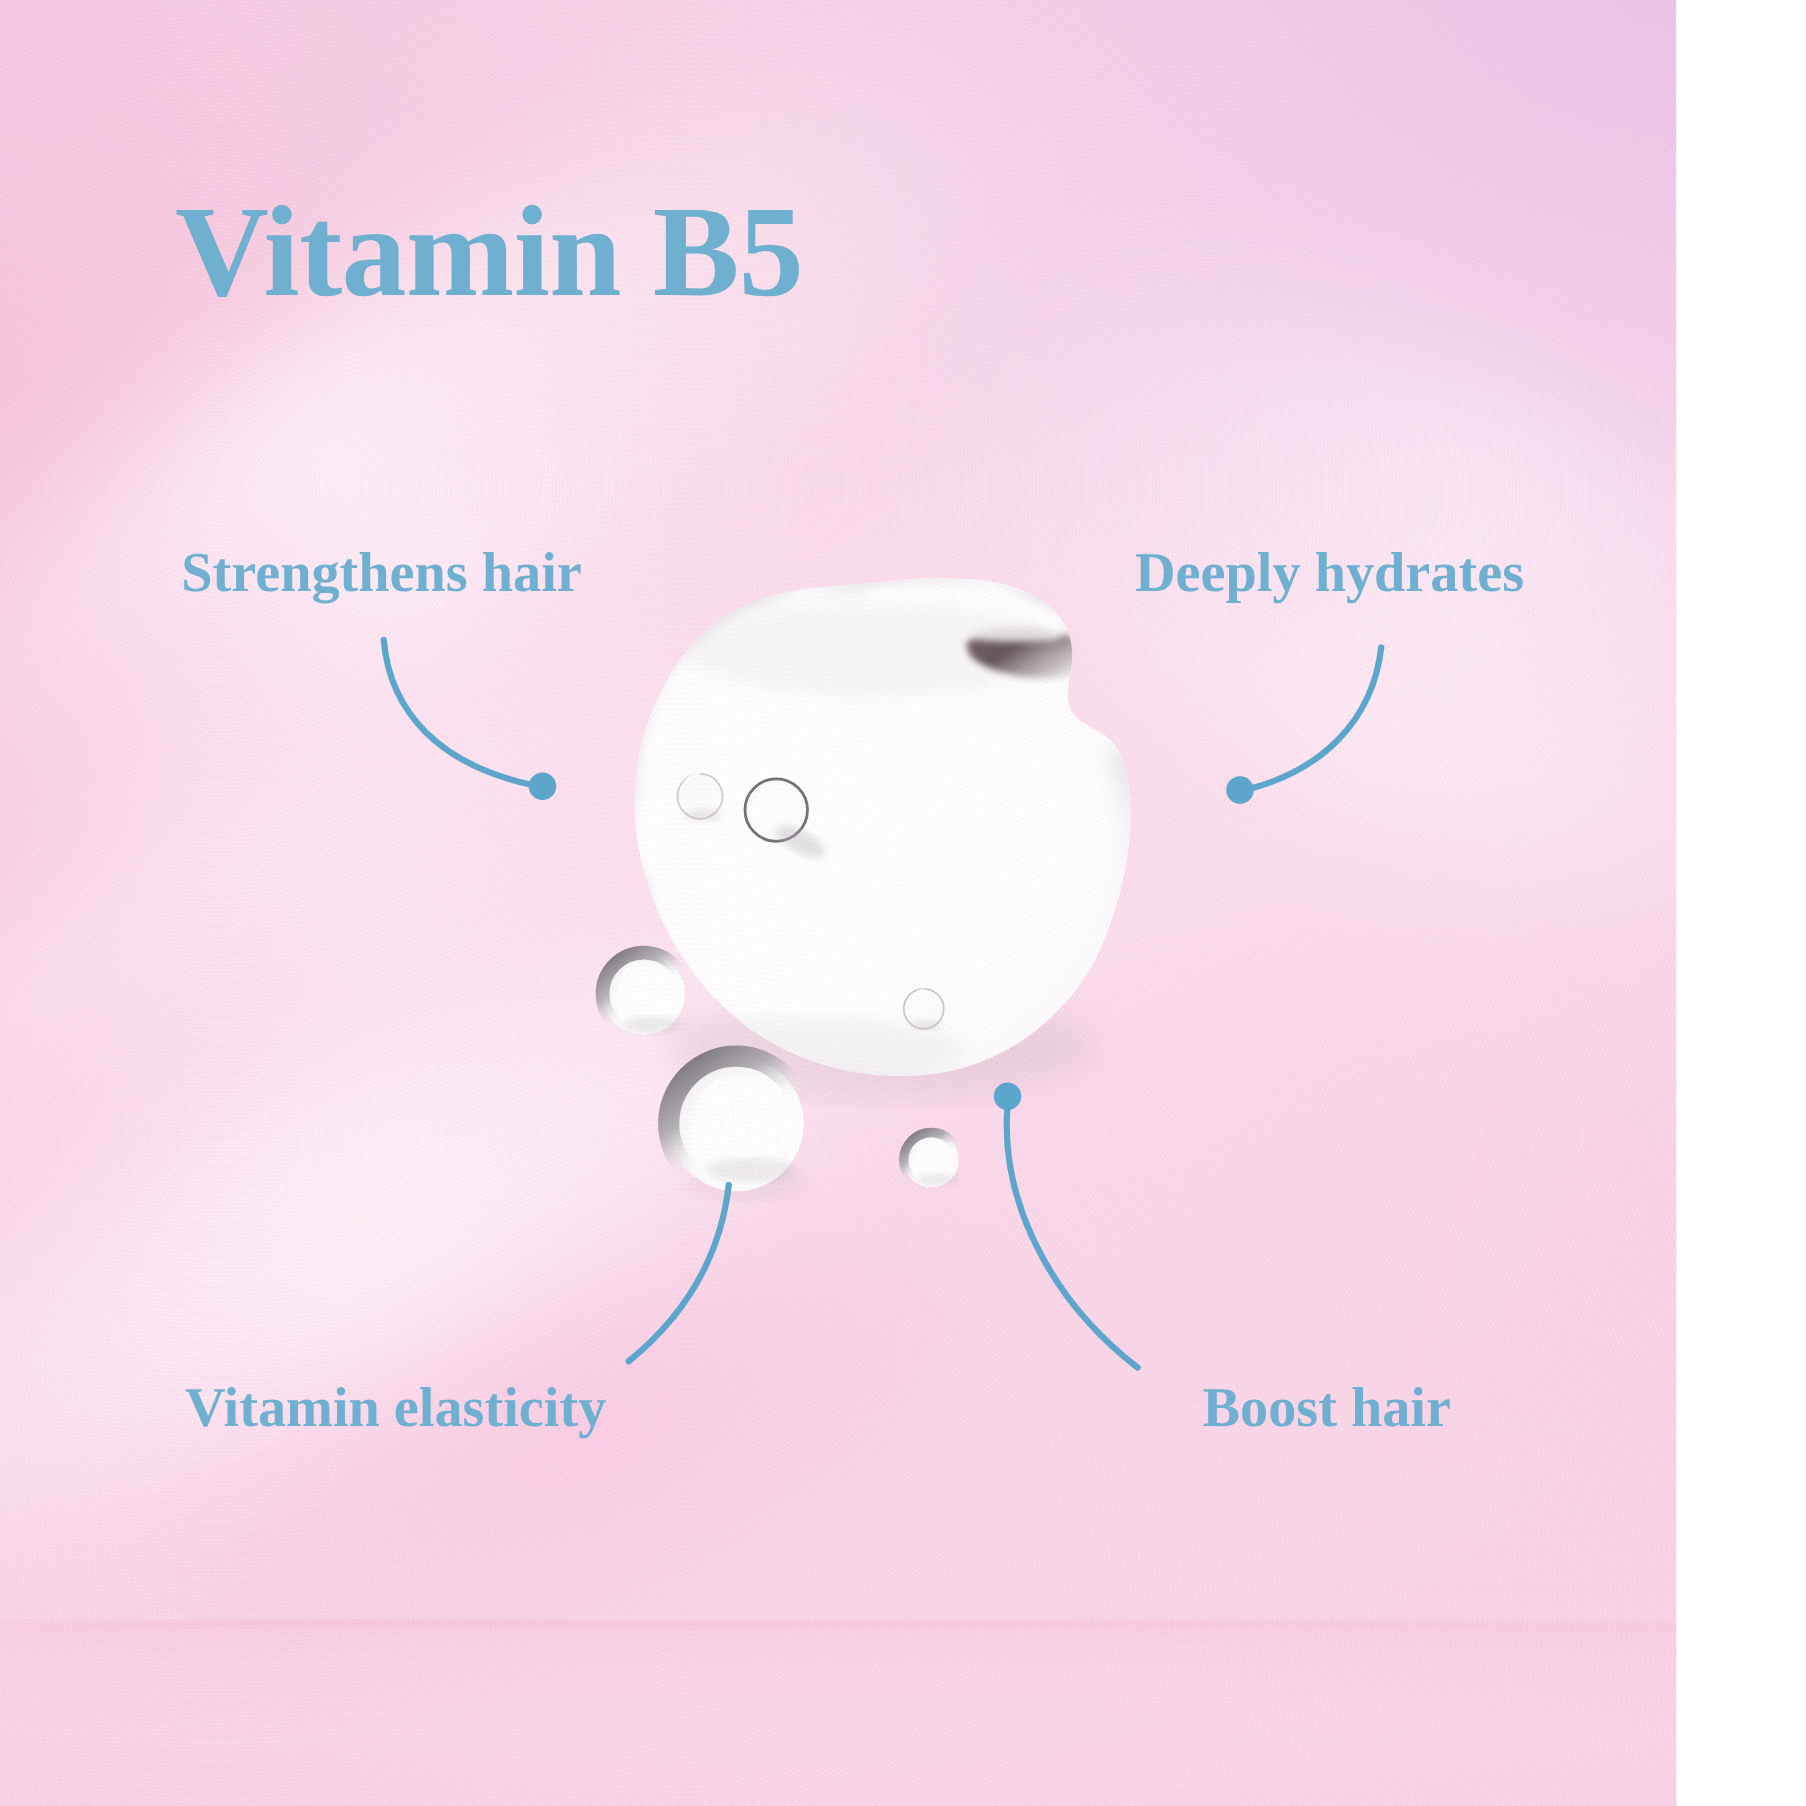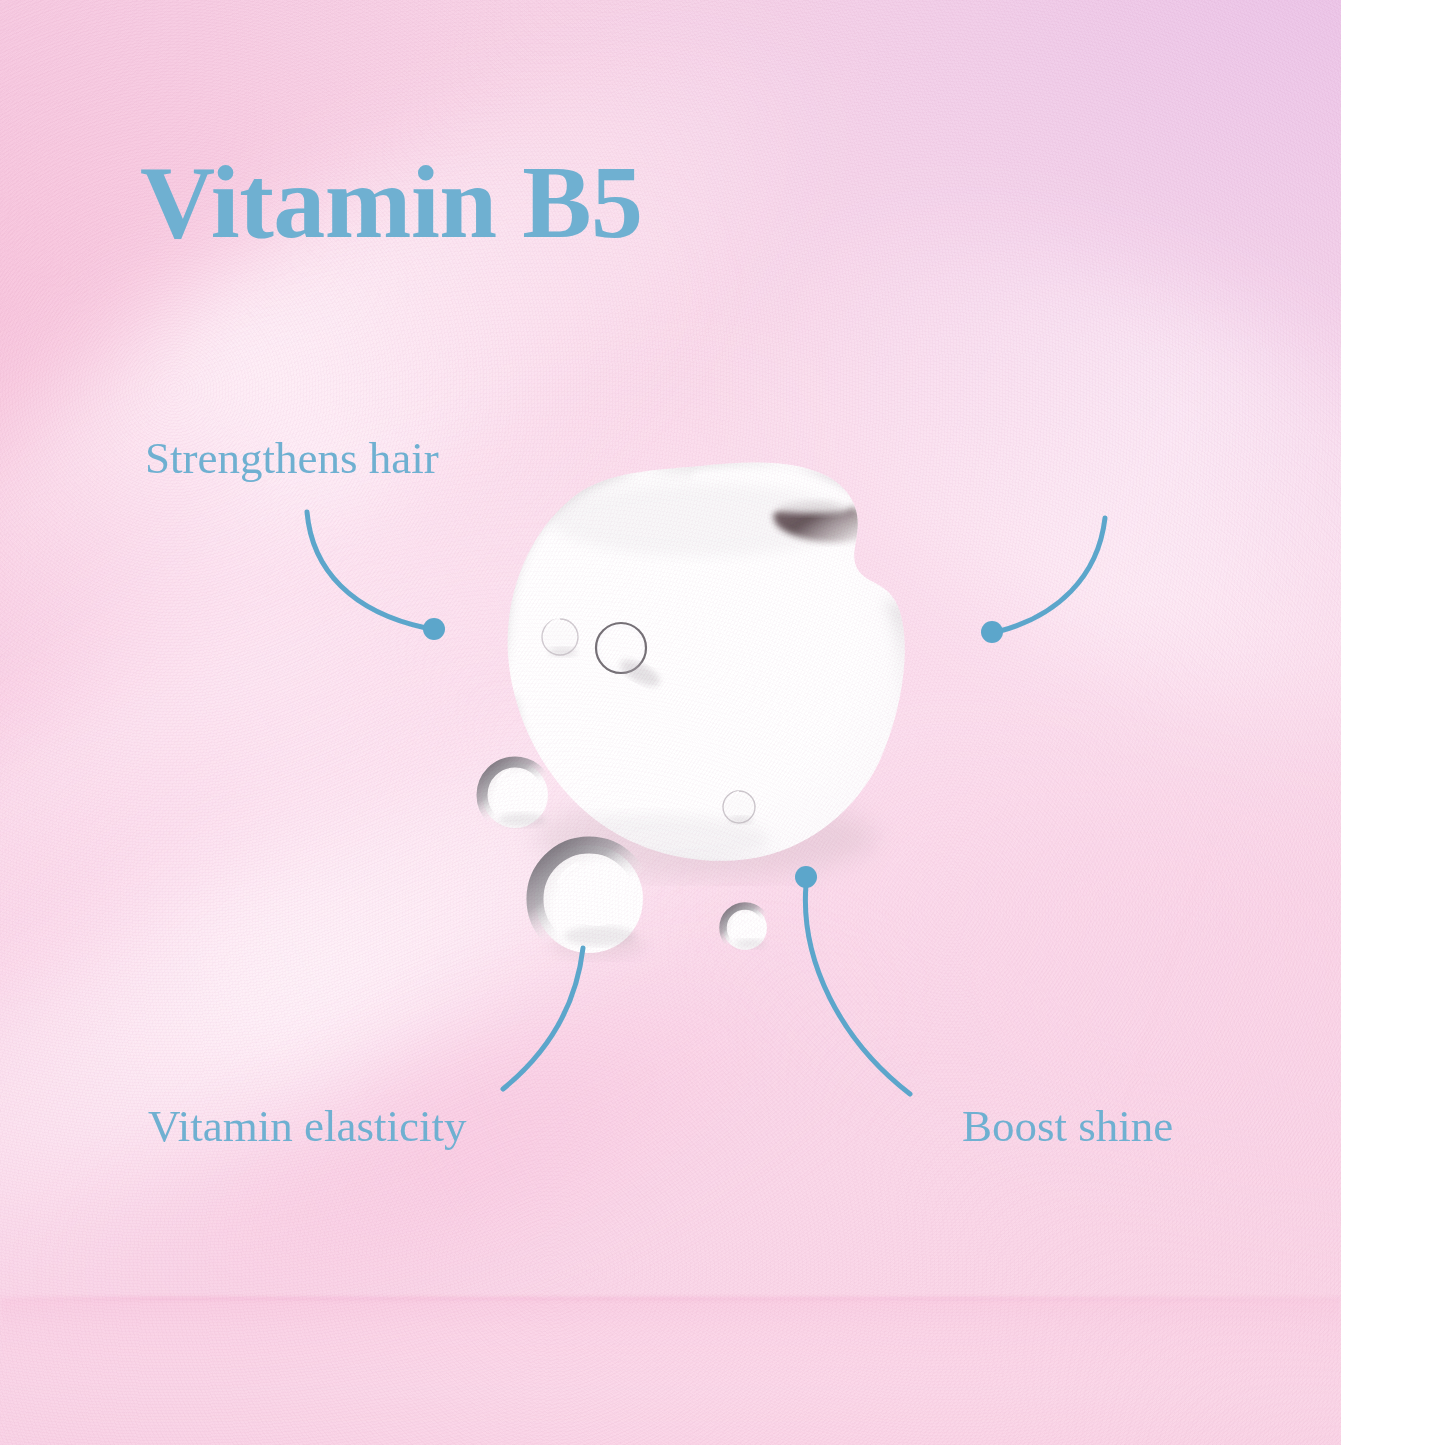--- a/index.html
+++ b/index.html
@@ -94,21 +94,21 @@
   
   .title{
     position:absolute;left:140px;top:150px;
     font-size:104px;line-height:1;font-weight:700;
     letter-spacing:-.5px;
     color:#6fb0d1;
     white-space:nowrap;
   }
   .feature-label{
     position:absolute;
-    font-size:45px;line-height:1;font-weight:400;
+    font-size:45px;line-height:1;font-weight:700;
     color:#6fb0d1;white-space:nowrap;
   }
   .lbl-strengthens{left:145px;top:436px;}
   .lbl-hydrates  {left:908px;top:436px;}
   .lbl-elasticity{left:148px;top:1104px;}
   .lbl-shine     {left:962px;top:1104px;}
 
   
   .layer{position:absolute;inset:0;width:1445px;height:1445px;}
   .callouts{pointer-events:none;}
@@ -291,18 +291,19 @@
     </g>
     <circle cx="434" cy="629" r="11" fill="#5CA6CB"></circle>
     <circle cx="992" cy="632" r="11" fill="#5CA6CB"></circle>
     <circle cx="806" cy="877" r="11" fill="#5CA6CB"></circle>
   </svg>
 
   <div class="title">Vitamin B5</div>
 
   <div class="feature-label lbl-strengthens">Strengthens hair</div>
 
+  <div class="feature-label lbl-hydrates">Deeply hydrates</div>
 
   <div class="feature-label lbl-elasticity">Vitamin elasticity</div>
 
-  <div class="feature-label lbl-shine">Boost shine</div>
+  <div class="feature-label lbl-shine">Boost hair</div>
 
 </div>
 
 </body></html>

